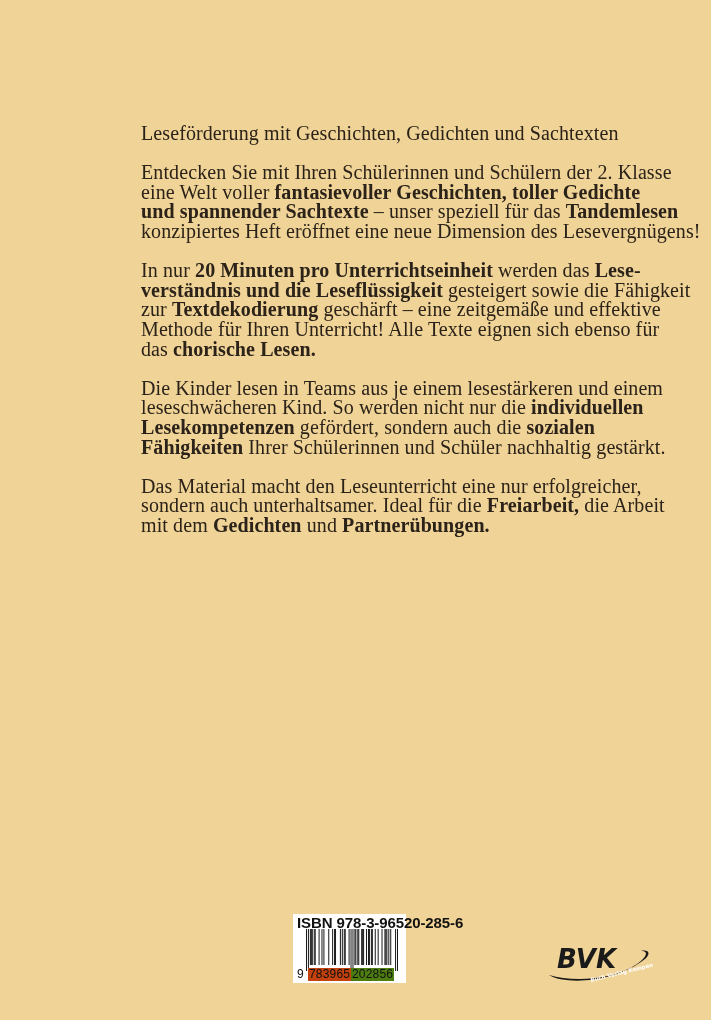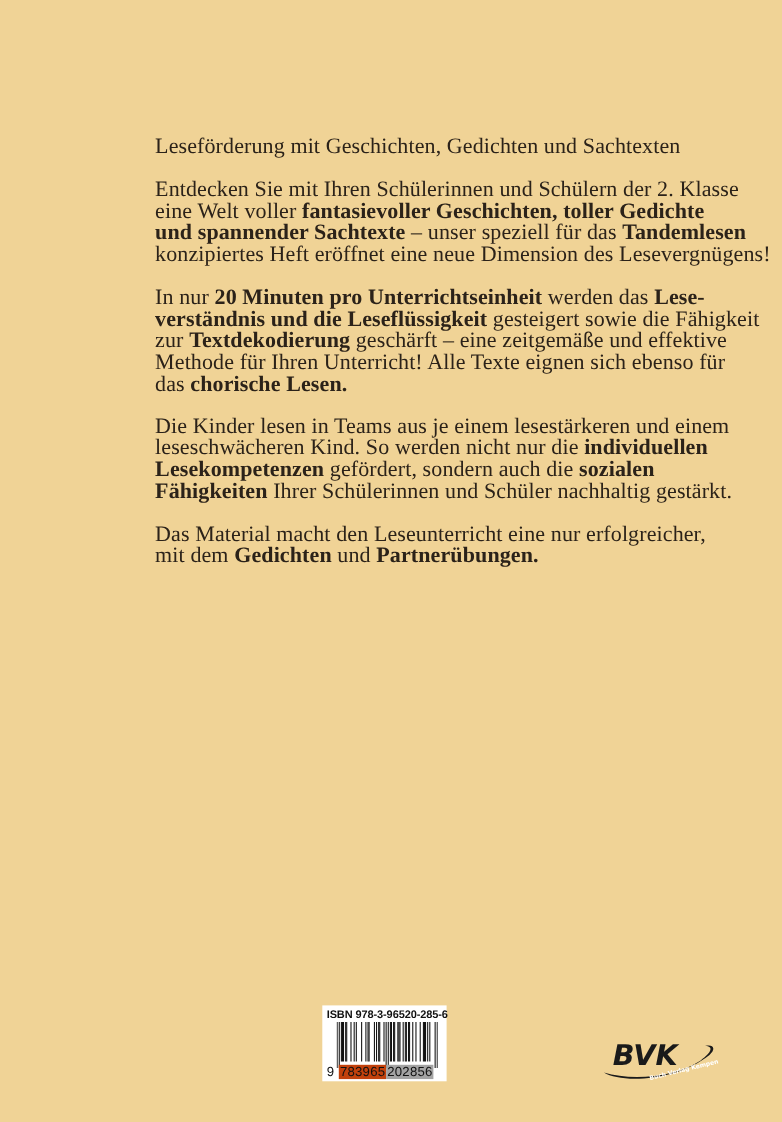--- a/index.html
+++ b/index.html
@@ -36,21 +36,21 @@
       left: 293px;
       top: 914px;
       width: 113px;
       height: 69px;
       background: #ffffff;
       box-sizing: border-box;
       padding: 3px 4px 0 4px;
     }
     .isbn-text {
       font-family: "Liberation Sans", "DejaVu Sans", sans-serif;
-      font-size: 10px;
+      font-size: 15px;
       font-weight: bold;
       text-align: center;
       color: #111;
       line-height: 11px;
       letter-spacing: -0.1px;
       white-space: nowrap;
     }
     .bars {
       position: absolute;
       left: 13px;
@@ -63,39 +63,39 @@
       left: 4px;
       top: 54px;
       font-family: "Liberation Sans", "DejaVu Sans", sans-serif;
       font-size: 12px;
       color: #111;
       white-space: nowrap;
       line-height: 13px;
     }
     .ean-first { position: absolute; left: 0; top: 0; }
     .ean-left { position: absolute; left: 11px; top: 0; background: #c2410c; padding: 0 1px; letter-spacing: 0.2px; }
-    .ean-right { position: absolute; left: 54px; top: 0; background: #a3a3a3; padding: 0 1px; letter-spacing: 0.2px; text-align: right; }
+    .ean-right { position: absolute; left: 54px; top: 0; background: #4d7c0f; padding: 0 1px; letter-spacing: 0.2px; text-align: right; }
     .logo {
       position: absolute;
       left: 545px;
       top: 935px;
       width: 110px;
       height: 60px;
     }
   </style>
 </head>
 <body>
 
 <div class="text-block">
   <p class="para">Leseförderung mit Geschichten, Gedichten und Sachtexten</p>
   <div id="paras">
       <p class="para"><span class="line"><span>Entdecken Sie mit Ihren Schülerinnen und Schülern der 2. Klasse</span></span><span class="line"><span>eine Welt voller </span><b>fantasievoller Geschichten, toller Gedichte</b></span><span class="line"><b>und spannender Sachtexte</b><span> – unser speziell für das </span><b>Tandemlesen</b></span><span class="line"><span>konzipiertes Heft eröffnet eine neue Dimension des Lesevergnügens!</span></span></p>
       <p class="para"><span class="line"><span>In nur </span><b>20 Minuten pro Unterrichtseinheit</b><span> werden das </span><b>Lese-</b></span><span class="line"><b>verständnis und die Leseflüssigkeit</b><span> gesteigert sowie die Fähigkeit</span></span><span class="line"><span>zur </span><b>Textdekodierung</b><span> geschärft – eine zeitgemäße und effektive</span></span><span class="line"><span>Methode für Ihren Unterricht! Alle Texte eignen sich ebenso für</span></span><span class="line"><span>das </span><b>chorische Lesen.</b></span></p>
       <p class="para"><span class="line"><span>Die Kinder lesen in Teams aus je einem lesestärkeren und einem</span></span><span class="line"><span>leseschwächeren Kind. So werden nicht nur die </span><b>individuellen</b></span><span class="line"><b>Lesekompetenzen</b><span> gefördert, sondern auch die </span><b>sozialen</b></span><span class="line"><b>Fähigkeiten</b><span> Ihrer Schülerinnen und Schüler nachhaltig gestärkt.</span></span></p>
-      <p class="para"><span class="line"><span>Das Material macht den Leseunterricht eine nur erfolgreicher,</span></span><span class="line"><span>mit dem </span><b>Gedichten</b><span> und </span><b>Partnerübungen.</b></span></p>
+      <p class="para"><span class="line"><span>Das Material macht den Leseunterricht eine nur erfolgreicher,</span></span><span class="line"><span>sondern auch unterhaltsamer. Ideal für die </span><b>Freiarbeit,</b><span> die Arbeit</span></span><span class="line"><span>mit dem </span><b>Gedichten</b><span> und </span><b>Partnerübungen.</b></span></p>
     </div>
 </div>
 
 <div class="barcode-box">
   <div class="isbn-text">ISBN 978-3-96520-285-6</div>
   <svg class="bars" viewBox="0 0 95 42" preserveAspectRatio="none" id="barsvg">
       <rect x="0" y="0" width="1" height="42" fill="#111"></rect>
       <rect x="2" y="0" width="1" height="42" fill="#111"></rect>
       <rect x="4" y="0" width="1" height="36" fill="#111"></rect>
       <rect x="5" y="0" width="1" height="36" fill="#111"></rect>

